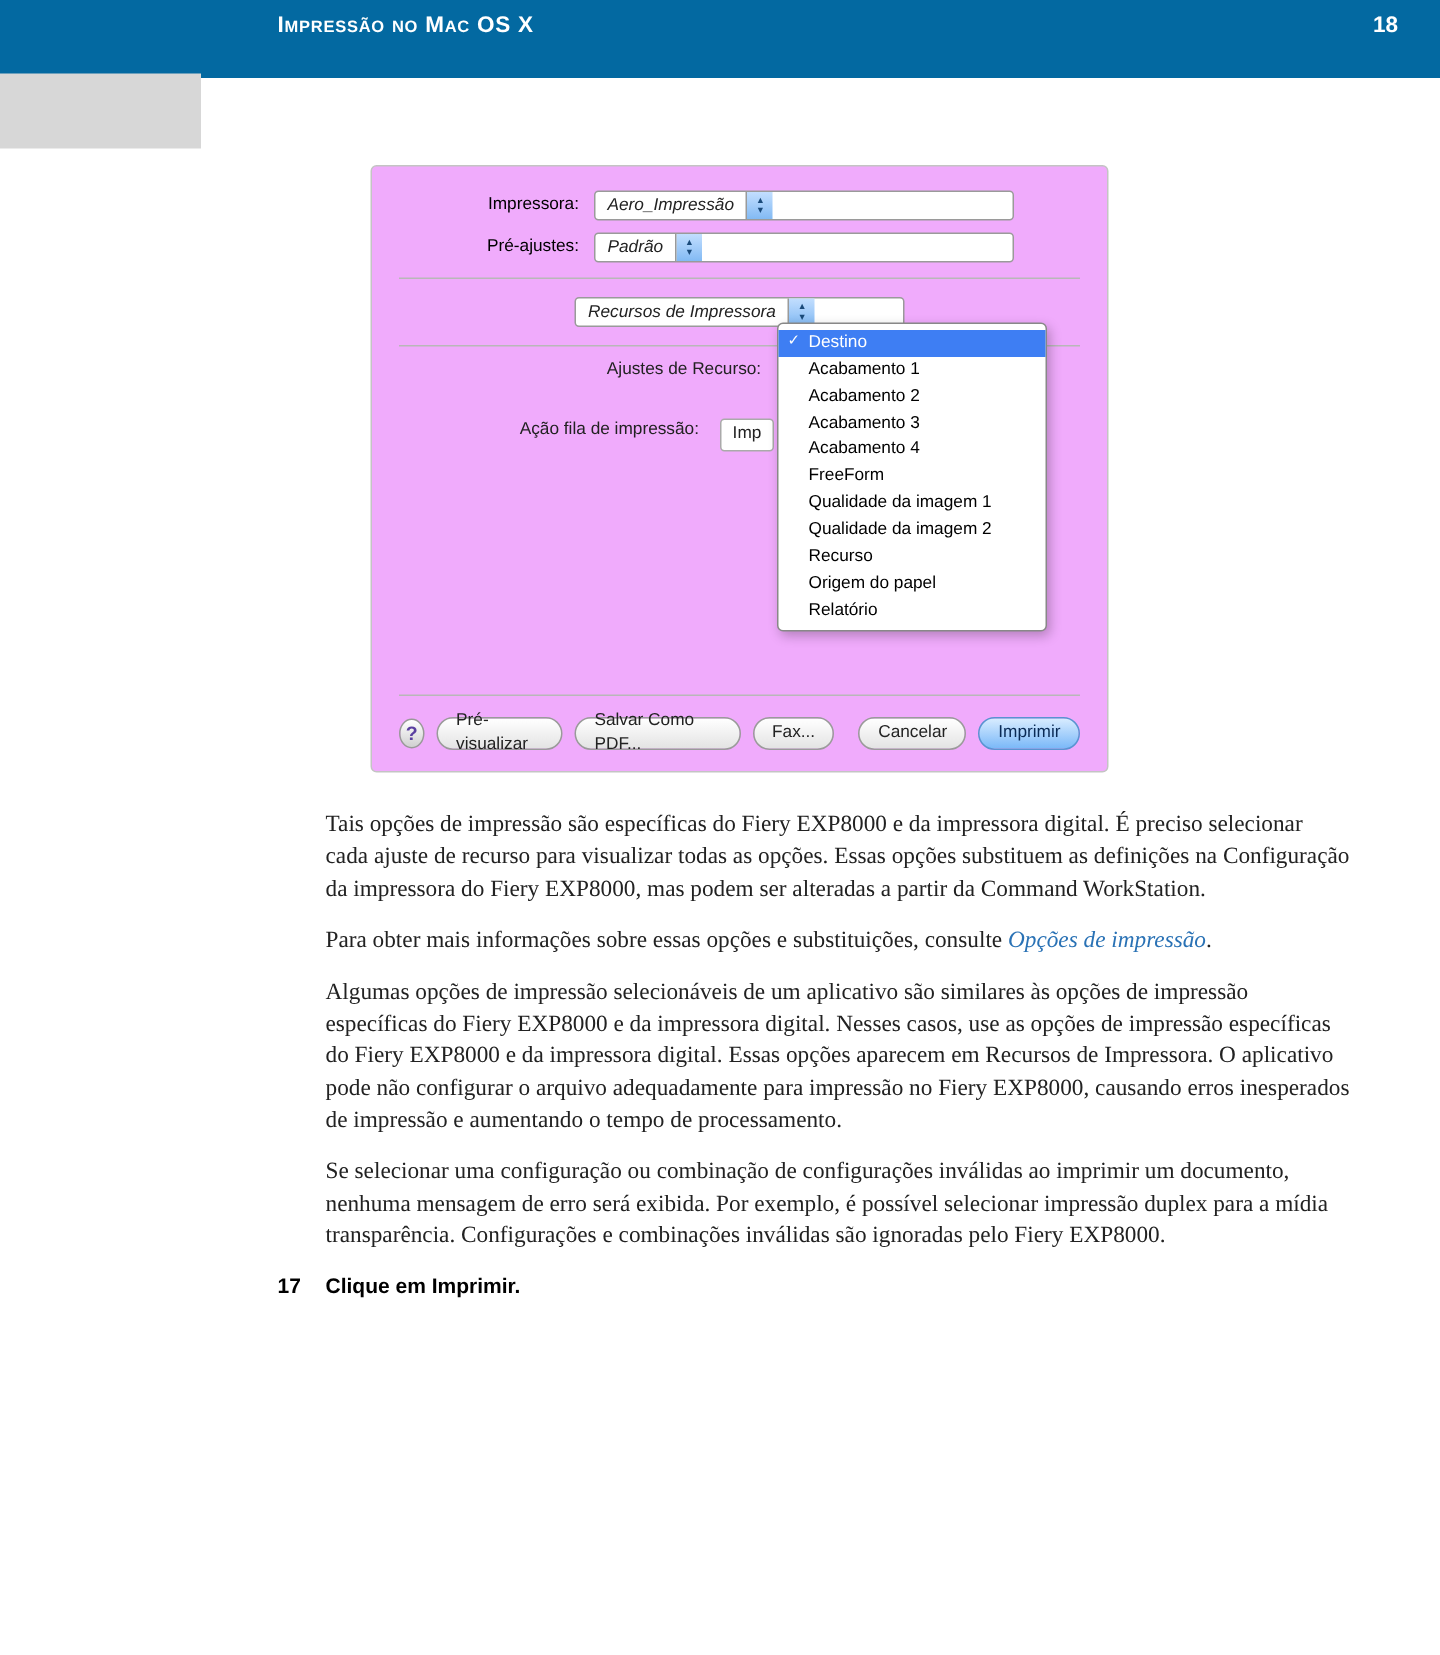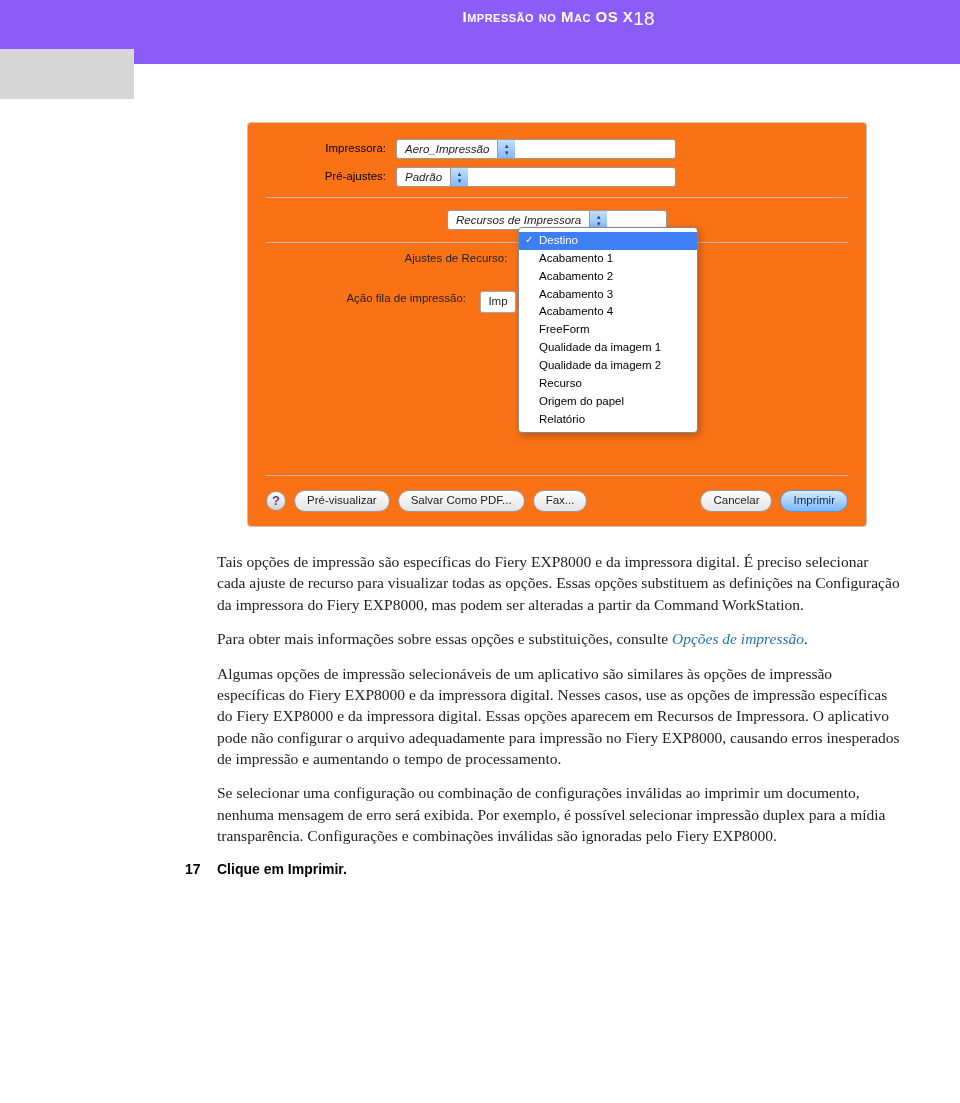--- a/index.html
+++ b/index.html
@@ -6,39 +6,39 @@
   body {
     width: 960px;
     height: 1103px;
     background: #fff;
     font-family: Georgia, 'Times New Roman', serif;
     color: #222;
     position: relative;
   }
   .header-bar {
     width: 100%;
-    height: 64px;
-    background: #8b5cf6;
+    height: 52px;
+    background: #0369a1;
     display: flex;
     align-items: flex-start;
     padding: 8px 28px 0 185px;
-    justify-content: center;
+    justify-content: space-between;
     font-family: Verdana, sans-serif;
   }
   .header-title {
     color: #fff;
     font-size: 15px;
     font-variant: small-caps;
     font-weight: bold;
     letter-spacing: 0.5px;
   }
   .header-page {
     color: #fff;
-    font-size: 19px;
-    font-weight: normal;
+    font-size: 15px;
+    font-weight: bold;
   }
   .sidebar-tab {
     position: absolute;
     left: 0;
     top: 49px;
     width: 134px;
     height: 50px;
     background: #d7d7d7;
   }
   .content {
@@ -71,24 +71,24 @@
     font-size: 15.5px;
     font-weight: normal;
     color: #222;
   }
   .body-block p { margin-bottom: 13px; }
   .italic-link { font-style: italic; color: #2a72b5; }
 
   
   .dialog {
     margin: 14px 0 24px 62px;
-    width: 620px;
+    width: 492px;
     border: 1px solid #c4c4c4;
     border-radius: 4px;
-    background: #f97316;
+    background: #f0abfc;
     font-family: "Lucida Grande", Arial, sans-serif;
     font-size: 11.5px;
     color: #222;
     padding: 12px 0 14px 0;
   }
   .dlg-row {
     display: flex;
     align-items: center;
     padding: 4px 18px;
   }

